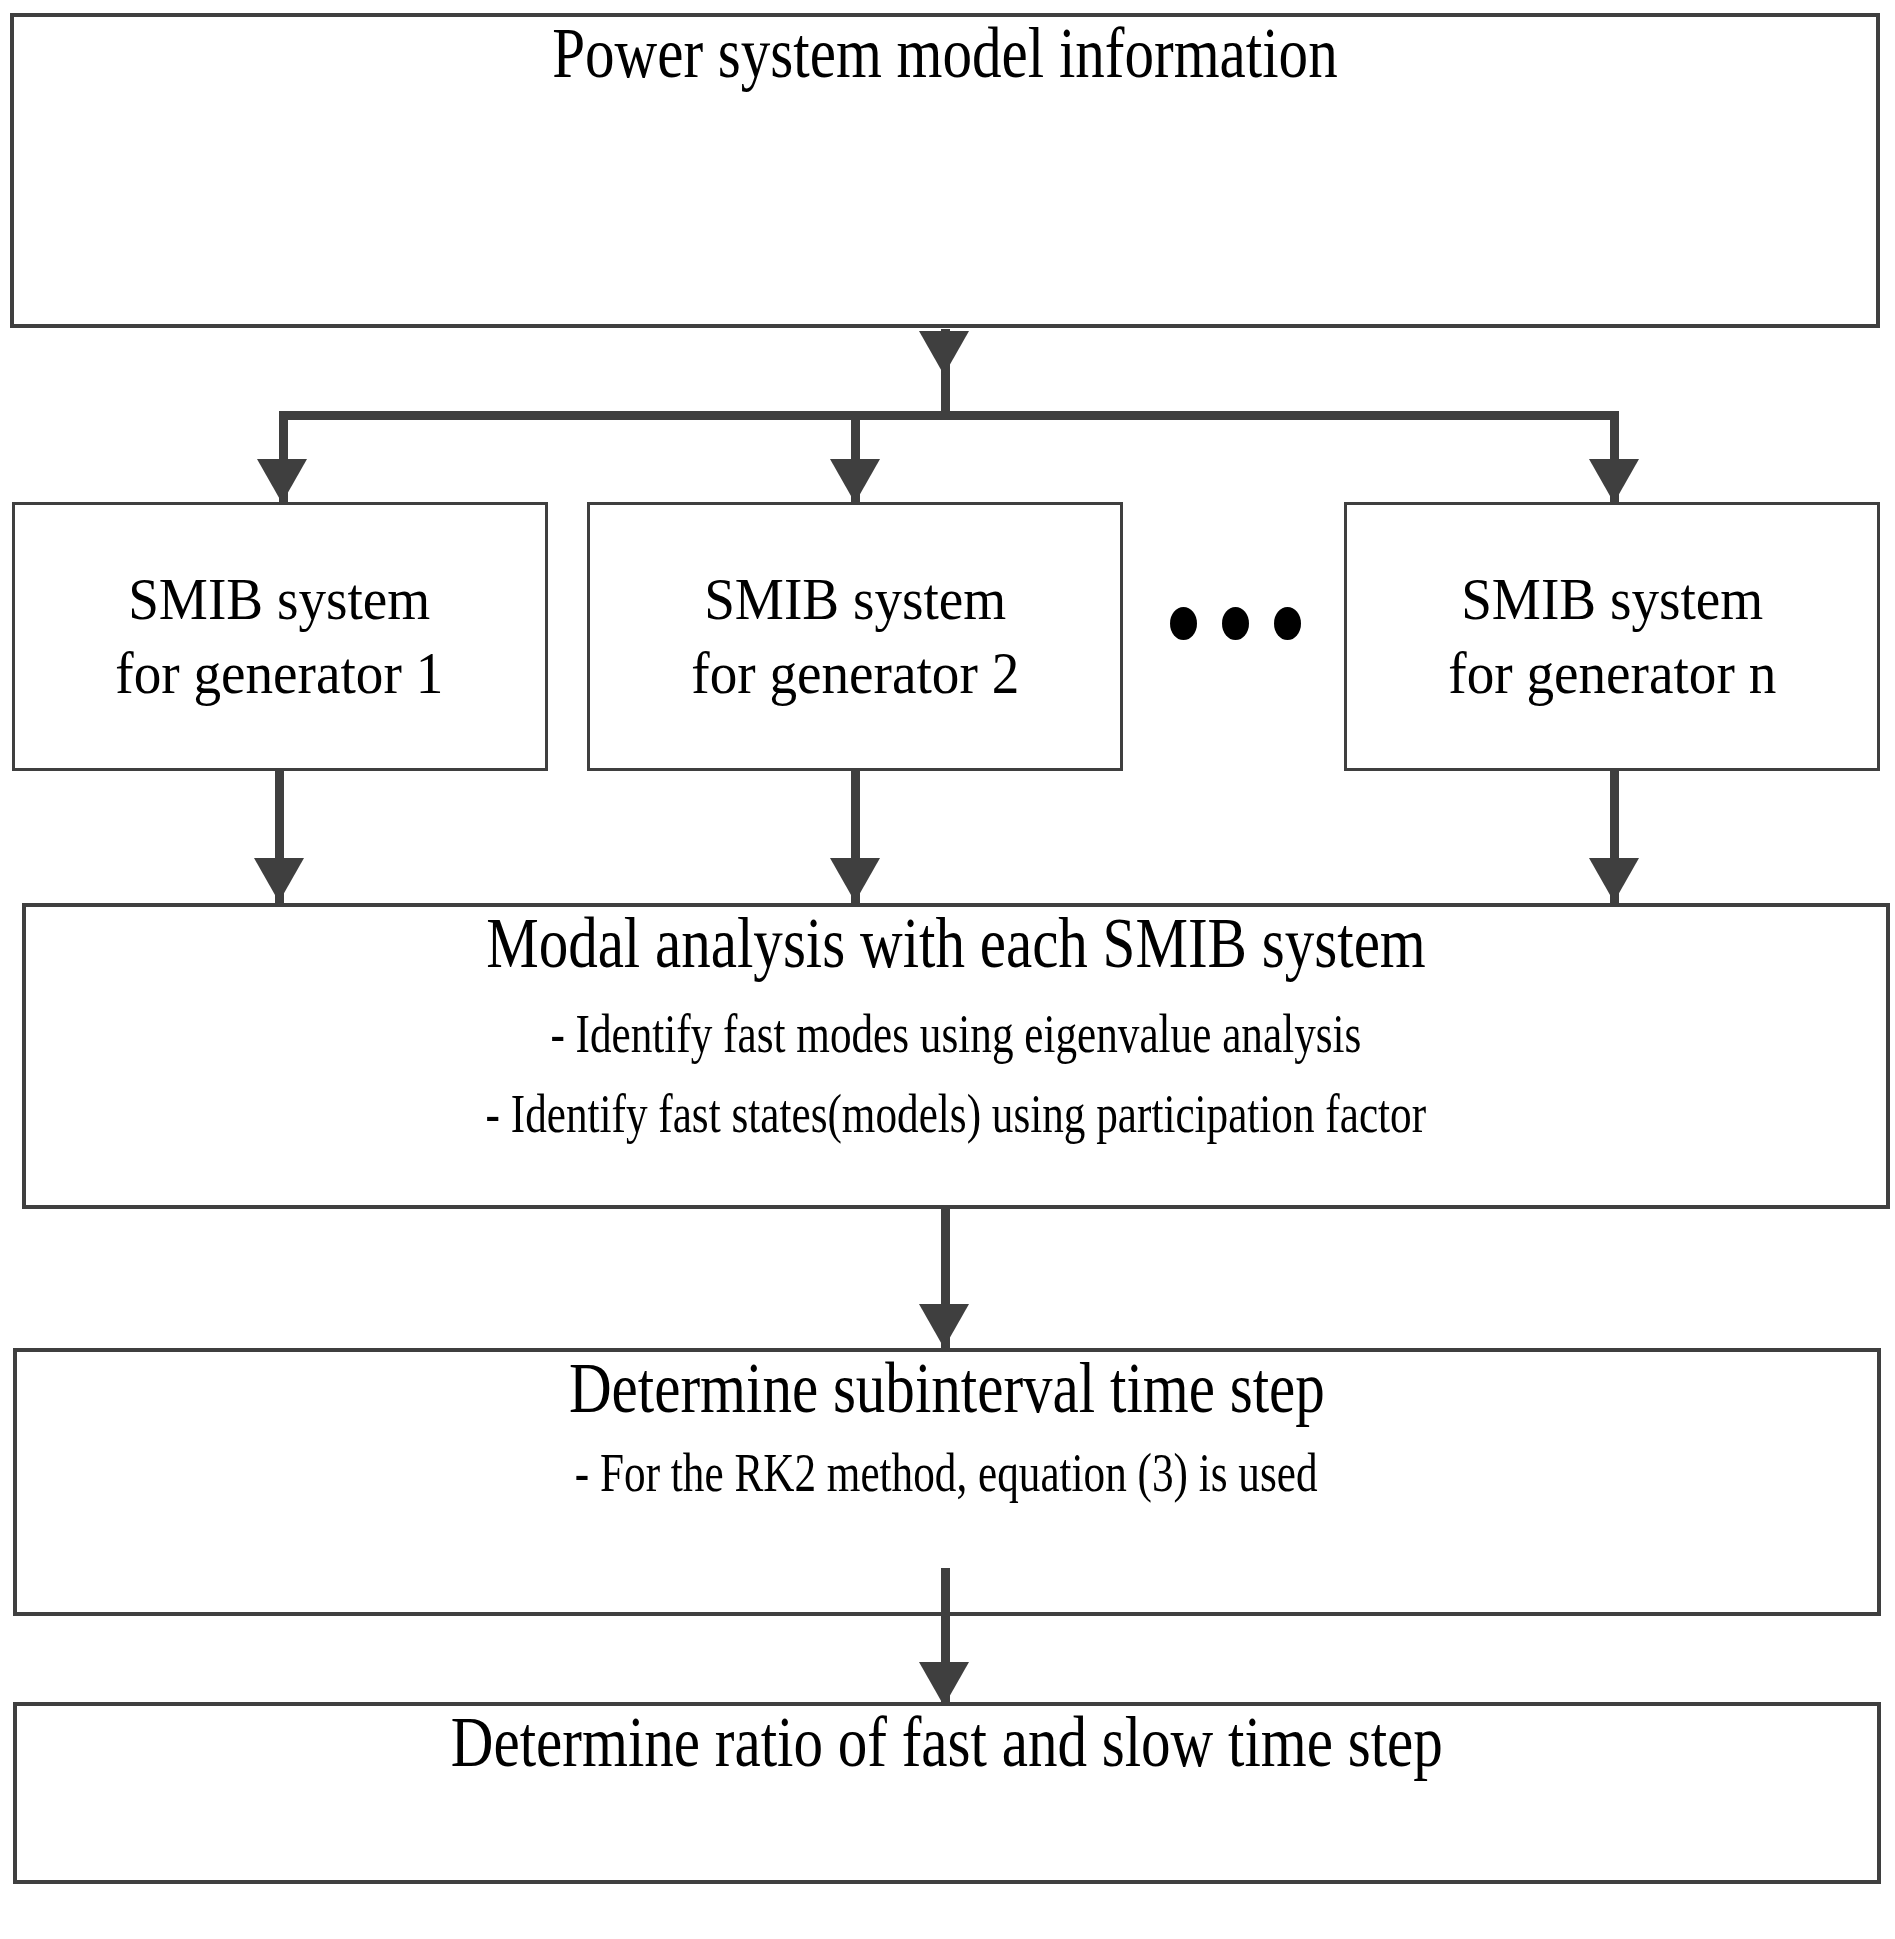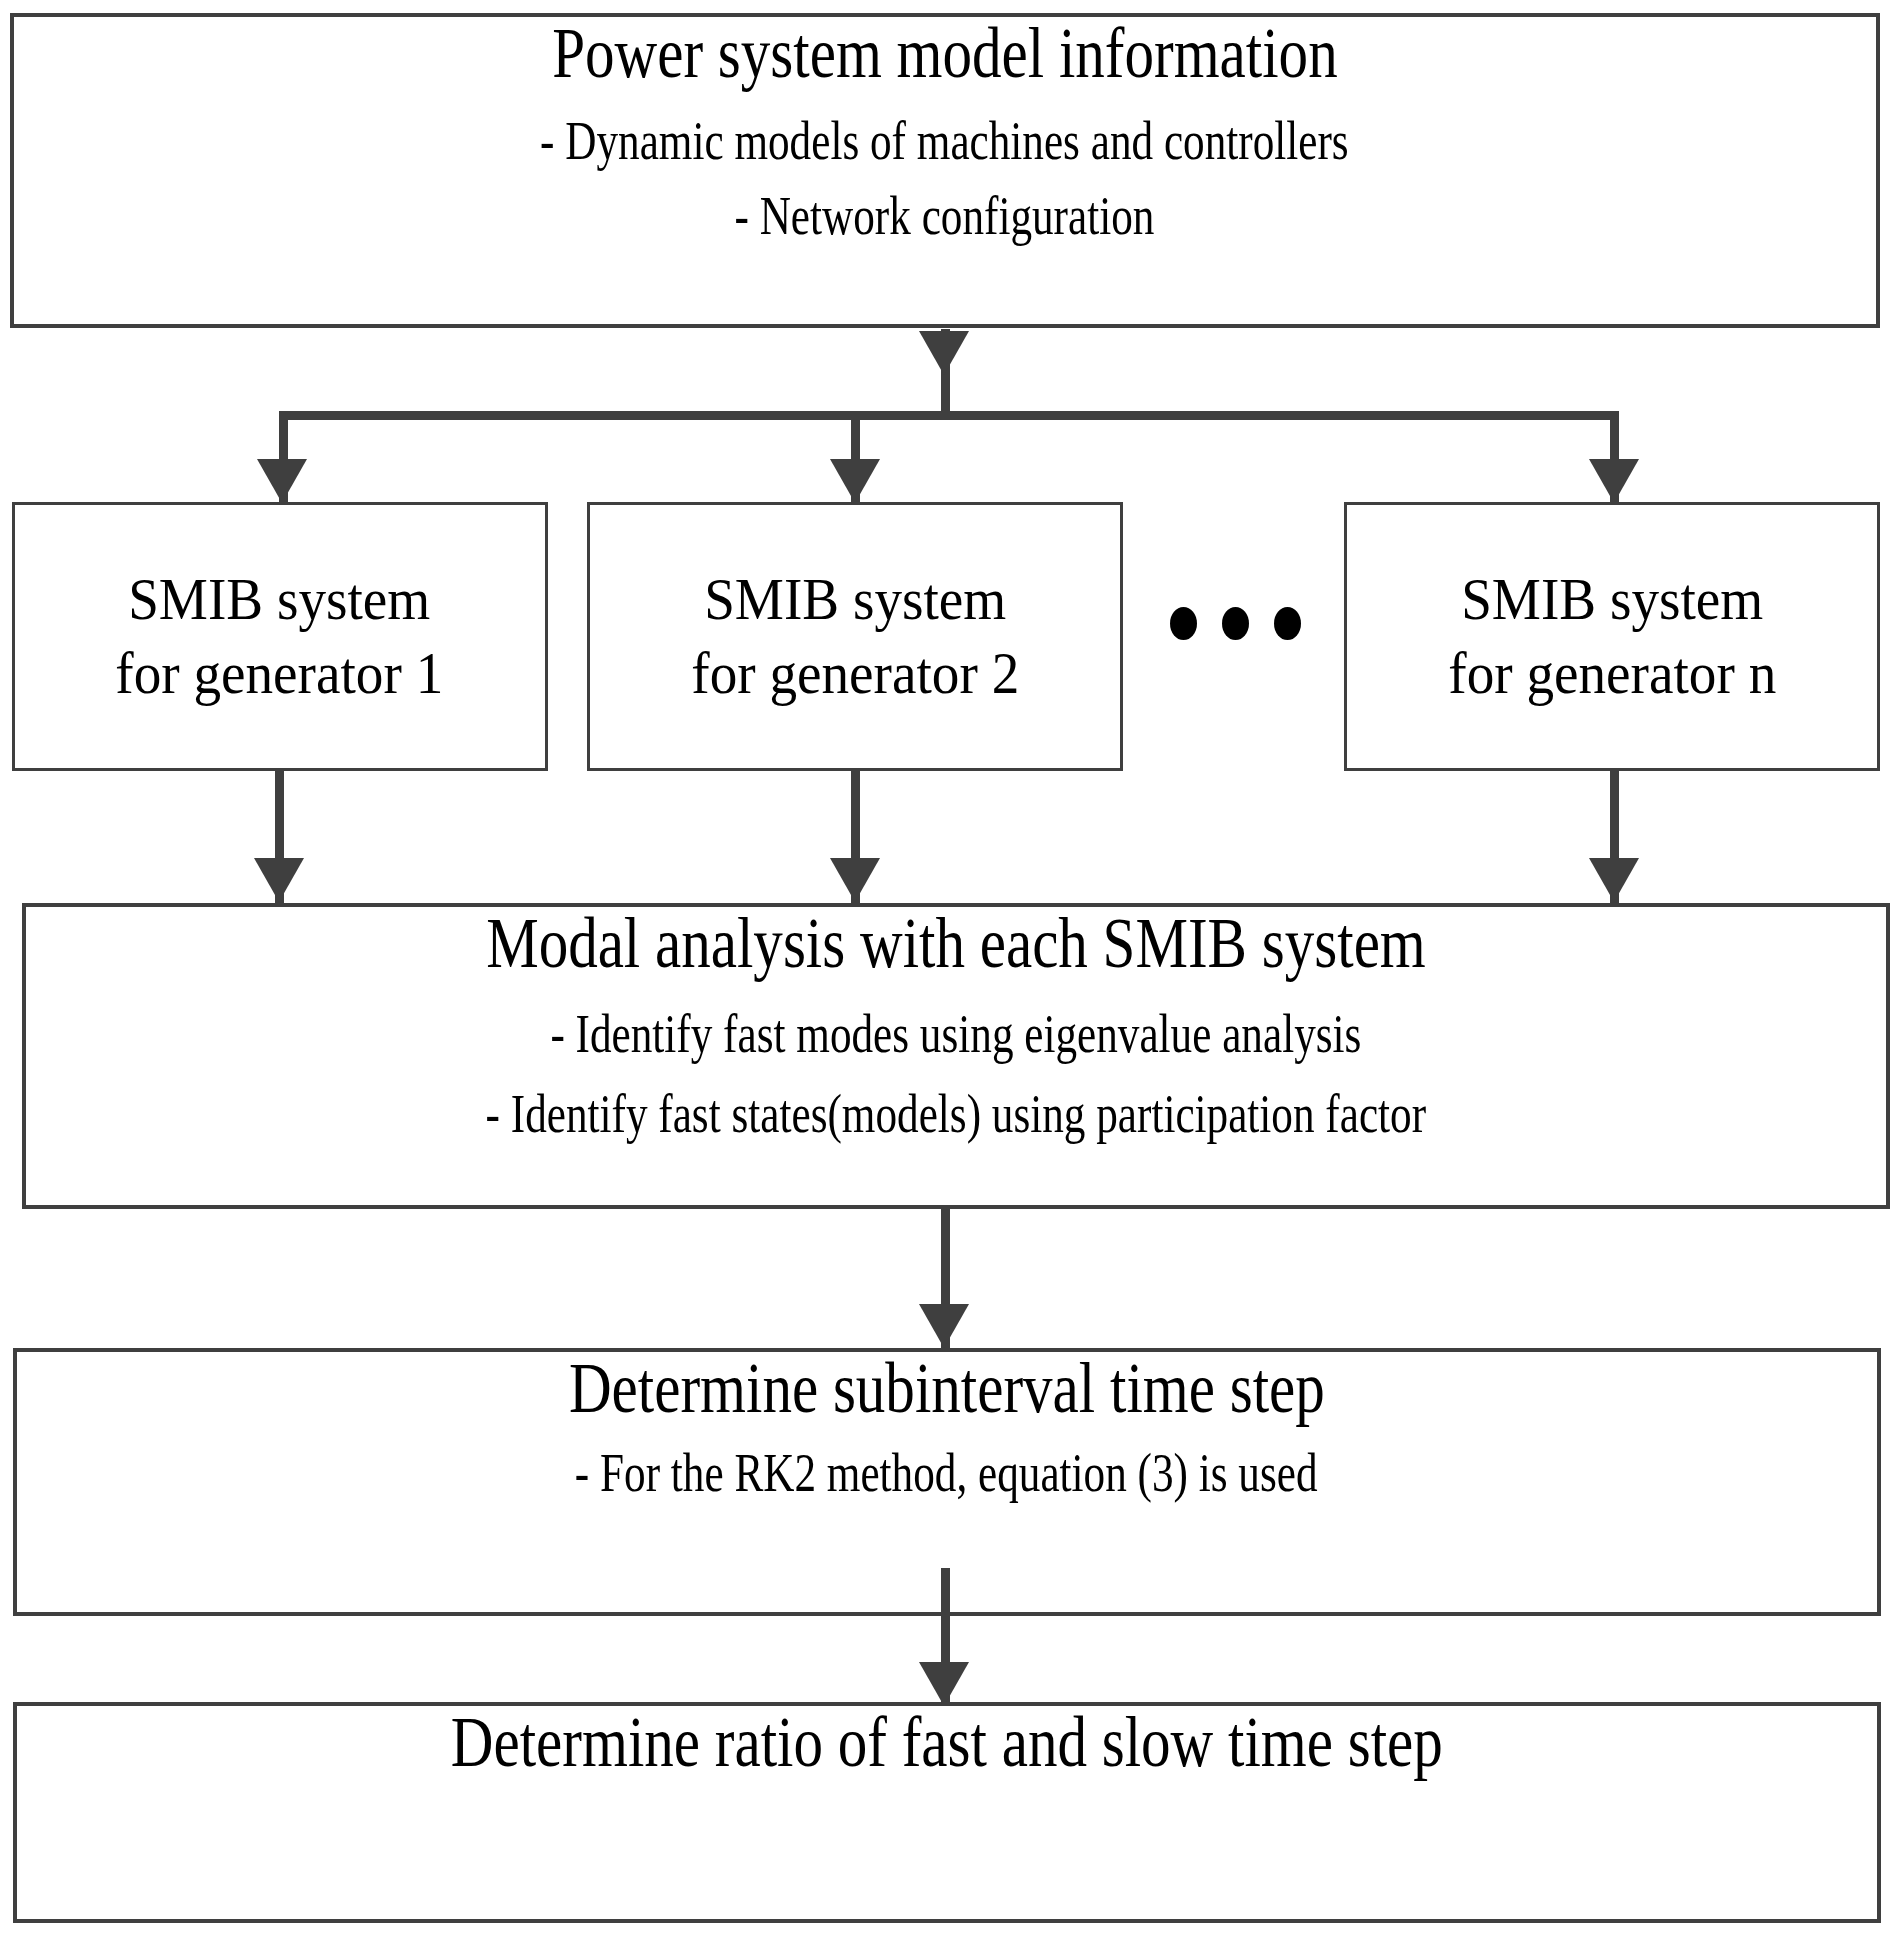--- a/index.html
+++ b/index.html
@@ -104,24 +104,20 @@
     border-top: 44px solid #3f3f3f;
   }
 </style>
 </head>
 <body>
 
 <div id="canvas">
 
   <div class="node" id="node-input" style="left:9.6px; top:13.4px; width:1870px; height:315px;">
     <div class="title">Power system model information</div>
-    <div class="bullets">
-      <div class="bullet" style="margin-top:21px;">- Dynamic models of machines and controllers</div>
-      <div class="bullet" style="margin-top:17.3px;">- Network configuration</div>
-    </div>
   </div>
 
   <div class="vline" style="left:941px; top:329px; height:88px;"></div>
   <div class="arrowhead" style="left:919px; top:331px;"></div>
 
   <div class="hline" style="left:279px; top:411px; width:1340px;"></div>
 
   <div class="vline" style="left:279px; top:411px; height:91px;"></div>
   <div class="arrowhead" style="left:257px; top:459px;"></div>
 
@@ -175,18 +171,18 @@
   <div class="node" id="node-subinterval" style="left:12.5px; top:1348px; width:1868px; height:268px;">
     <div class="title">Determine subinterval time step</div>
     <div class="bullets">
       <div class="bullet" style="margin-top:19px;">- For the RK2 method, equation (3) is used</div>
     </div>
   </div>
 
   <div class="vline" style="left:941px; top:1568px; height:137px;"></div>
   <div class="arrowhead" style="left:919px; top:1662px;"></div>
 
-  <div class="node" id="node-ratio" style="left:12.5px; top:1702px; width:1868px; height:221px;">
+  <div class="node" id="node-ratio" style="left:12.5px; top:1702px; width:1868px; height:182px;">
     <div class="title">Determine ratio of fast and slow time step</div>
   </div>
 
 </div>
 
 
 </body></html>

